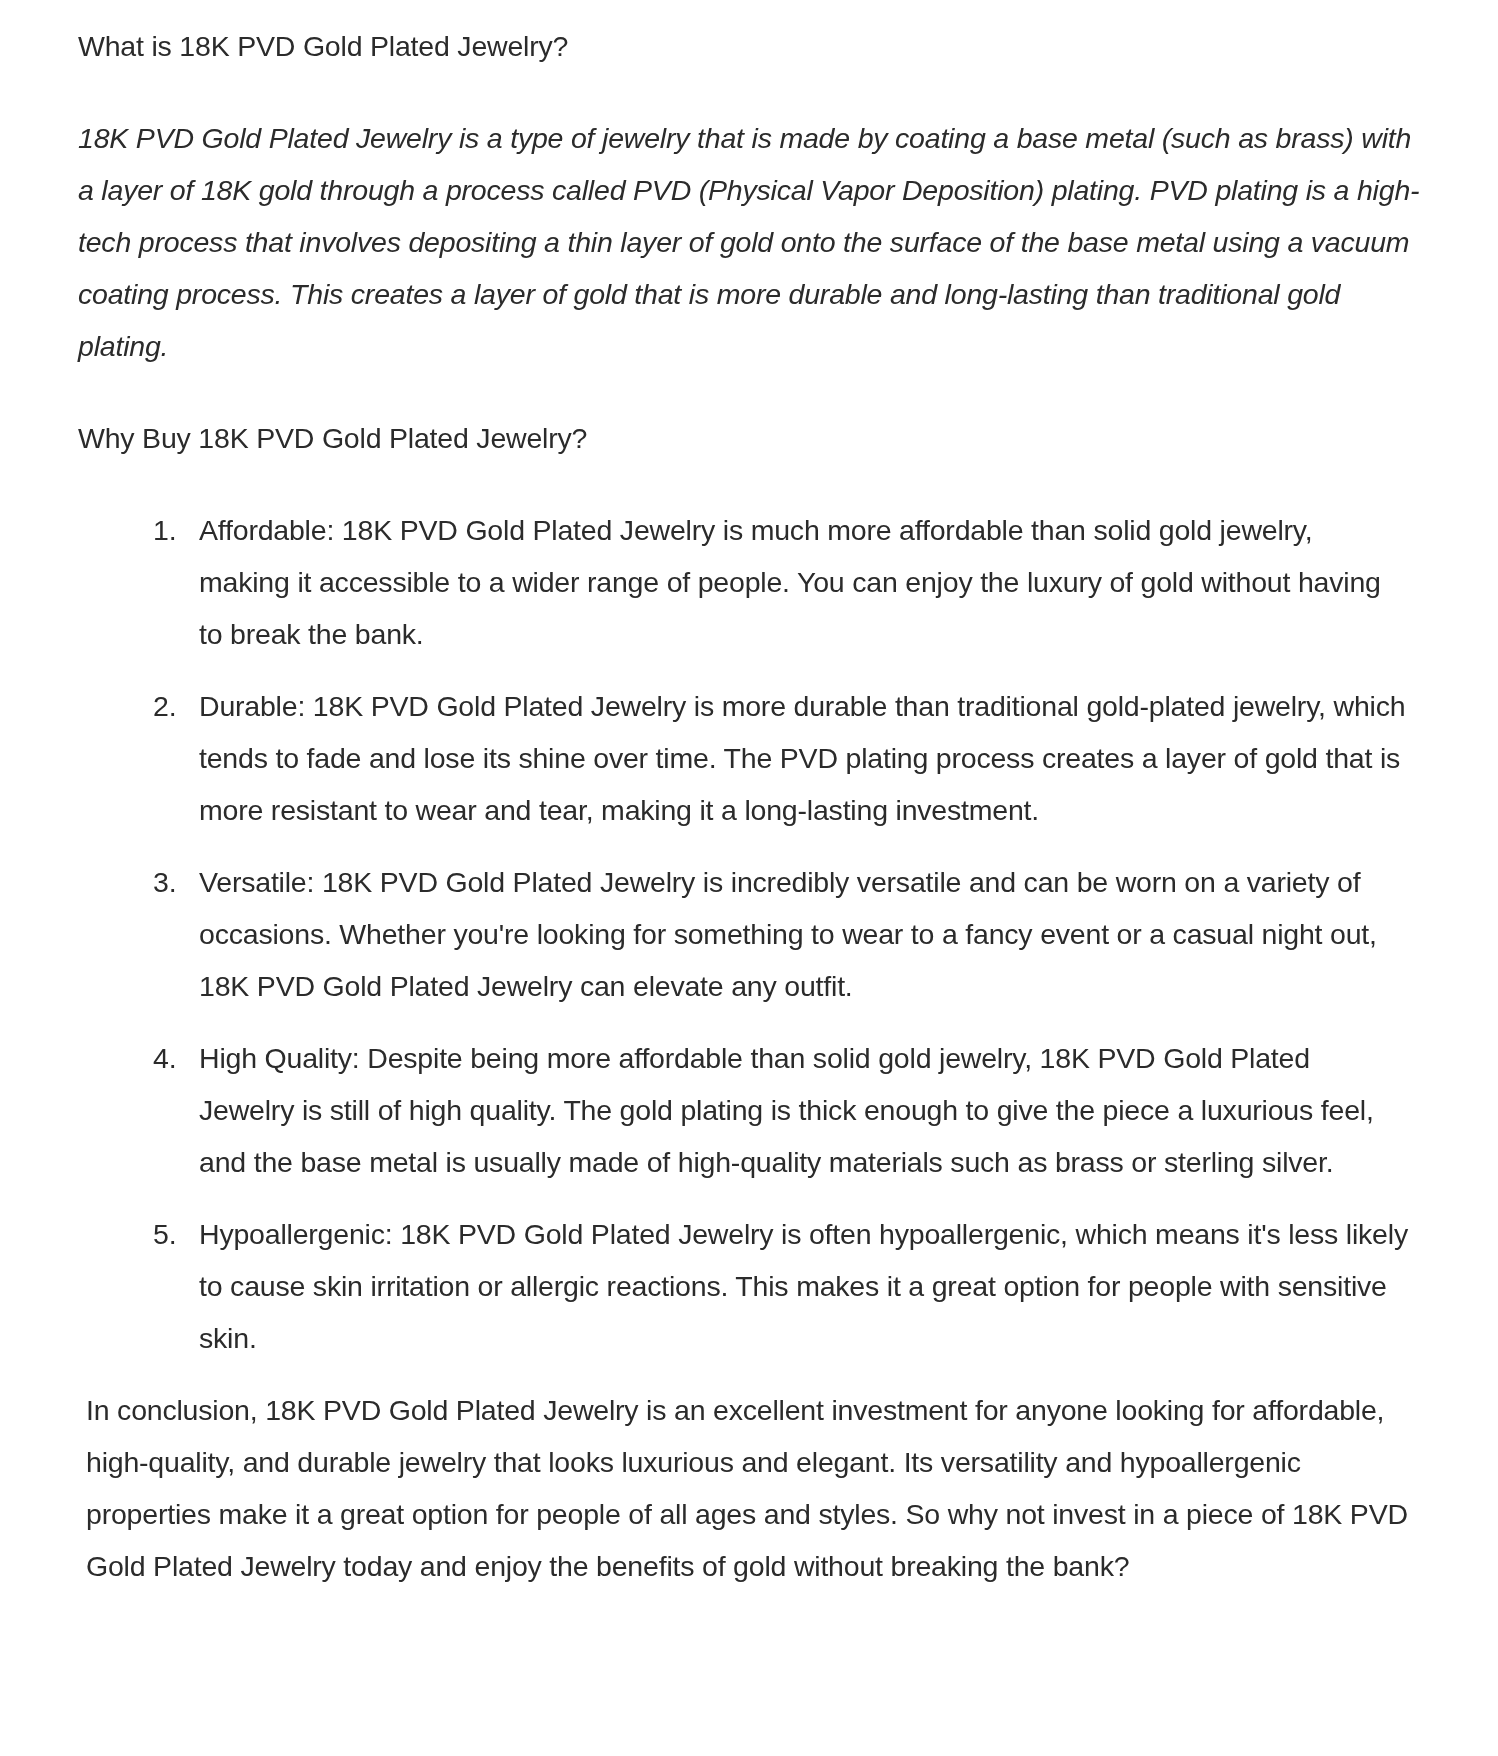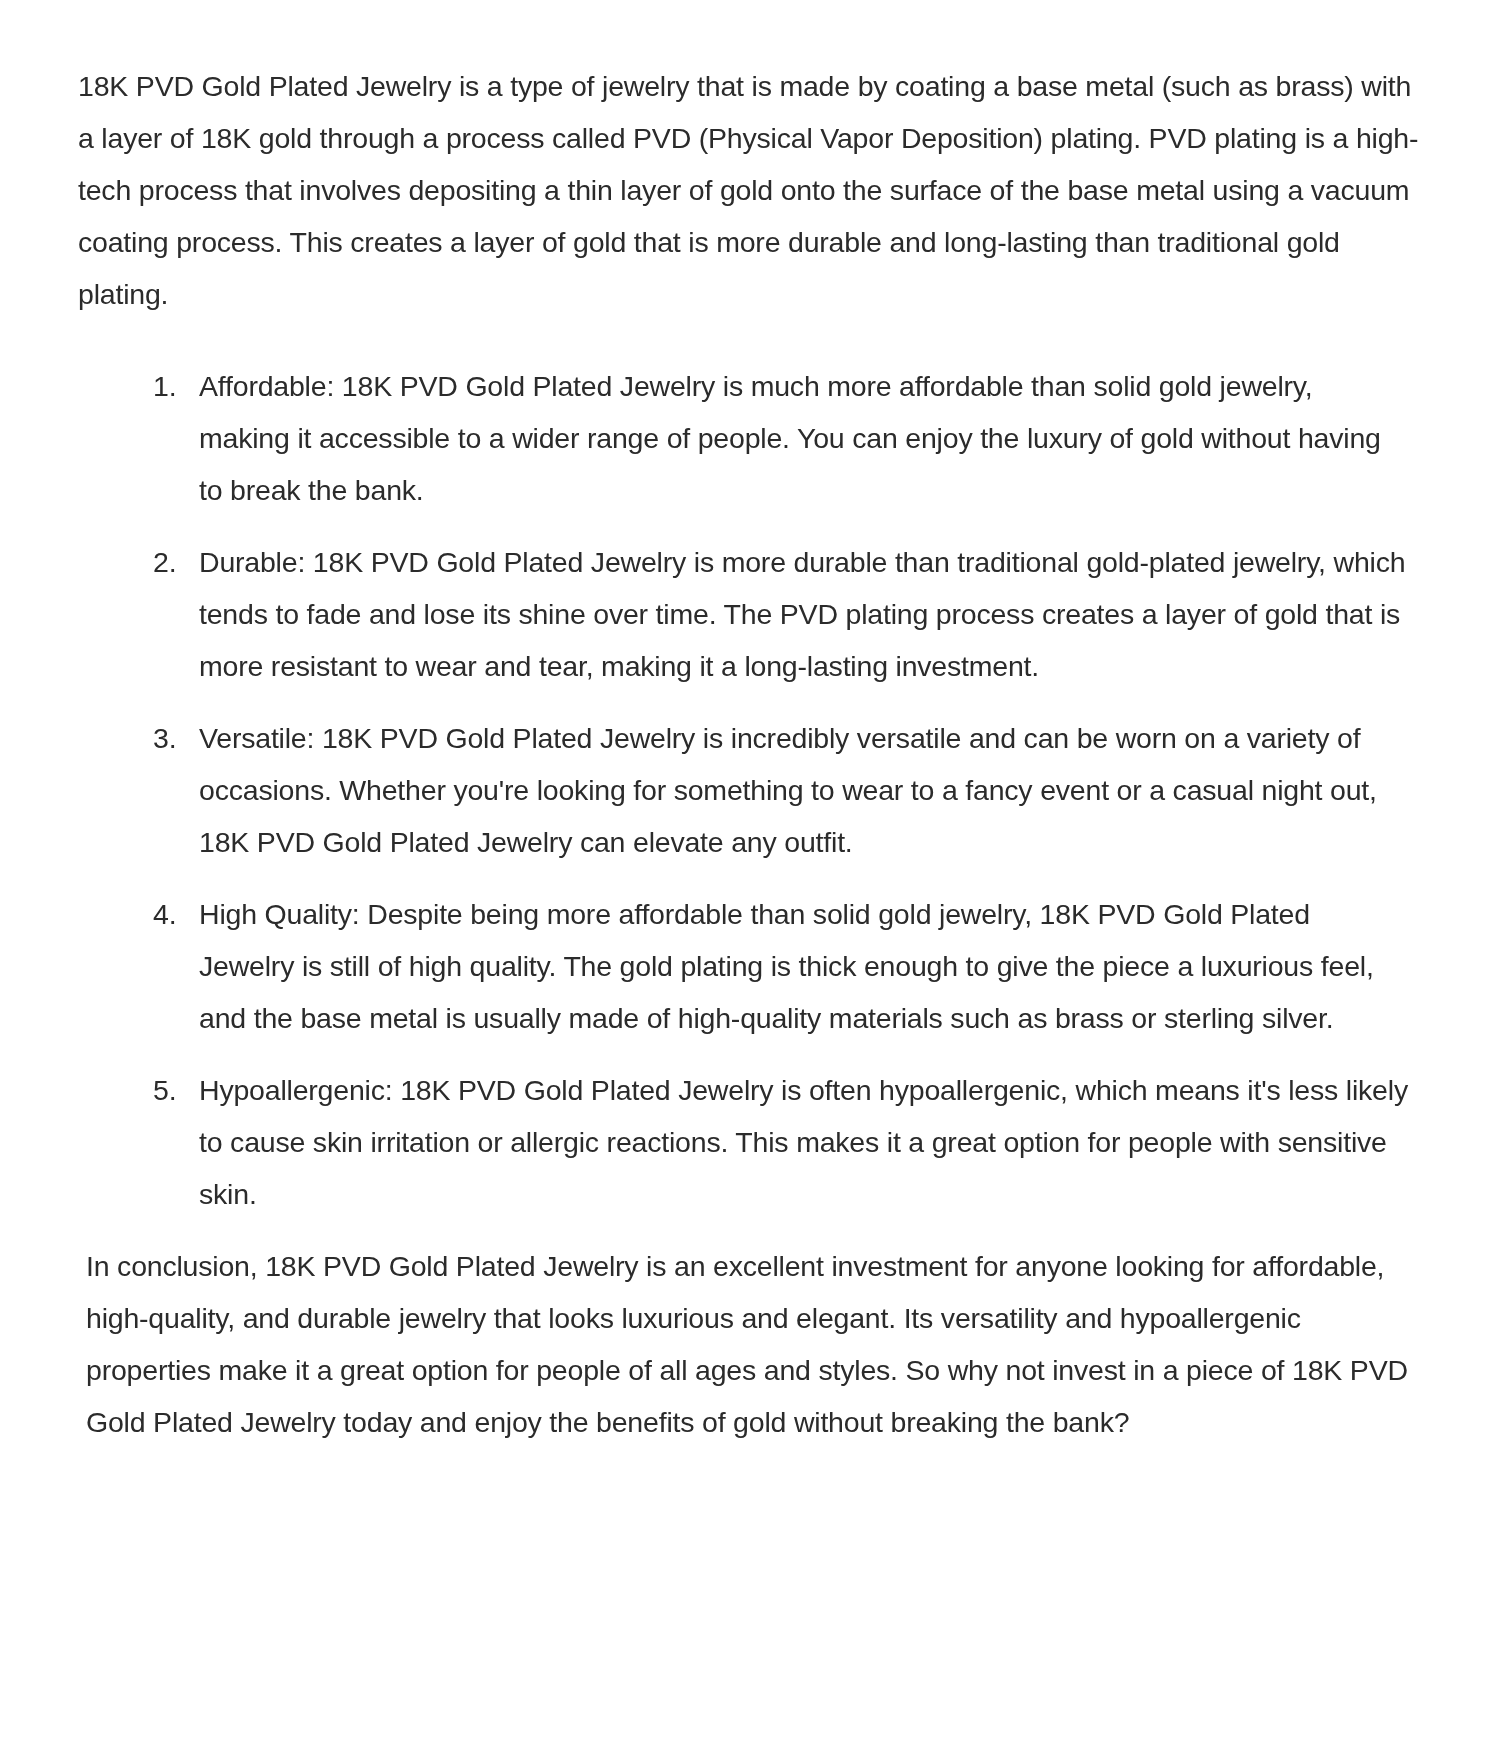--- a/index.html
+++ b/index.html
@@ -22,20 +22,21 @@
       box-sizing: border-box;
     }
     .heading {
       margin: 0;
       font-weight: normal;
       font-size: 28.5px;
       line-height: 52px;
     }
     .para {
       margin: 40px 0 40px 0;
+      font-style: italic;
     }
     .list {
       margin: 40px 0 0 0;
       padding: 0 0 0 121px;
       list-style: none;
     }
     .list-item {
       position: relative;
       margin: 0 0 20px 0;
       padding-right: 10px;
@@ -46,23 +47,25 @@
       top: 0;
     }
     .conclusion {
       margin: 20px 0 0 8px;
     }
   </style>
 </head>
 <body>
 
 <div class="page">
+  <p class="heading">What is 18K PVD Gold Plated Jewelry?</p>
 
   <p class="para">18K PVD Gold Plated Jewelry is a type of jewelry that is made by coating a base metal (such as brass) with a layer of 18K gold through a process called PVD (Physical Vapor Deposition) plating. PVD plating is a high-tech process that involves depositing a thin layer of gold onto the surface of the base metal using a vacuum coating process. This creates a layer of gold that is more durable and long-lasting than traditional gold plating.</p>
 
+  <p class="heading">Why Buy 18K PVD Gold Plated Jewelry?</p>
 
   <ol class="list">
     <li class="list-item">
       <span class="list-num">1.</span>
       <span>Affordable: 18K PVD Gold Plated Jewelry is much more affordable than solid gold jewelry, making it accessible to a wider range of people. You can enjoy the luxury of gold without having to break the bank.</span>
     </li>
     <li class="list-item">
       <span class="list-num">2.</span>
       <span>Durable: 18K PVD Gold Plated Jewelry is more durable than traditional gold-plated jewelry, which tends to fade and lose its shine over time. The PVD plating process creates a layer of gold that is more resistant to wear and tear, making it a long-lasting investment.</span>
     </li>

